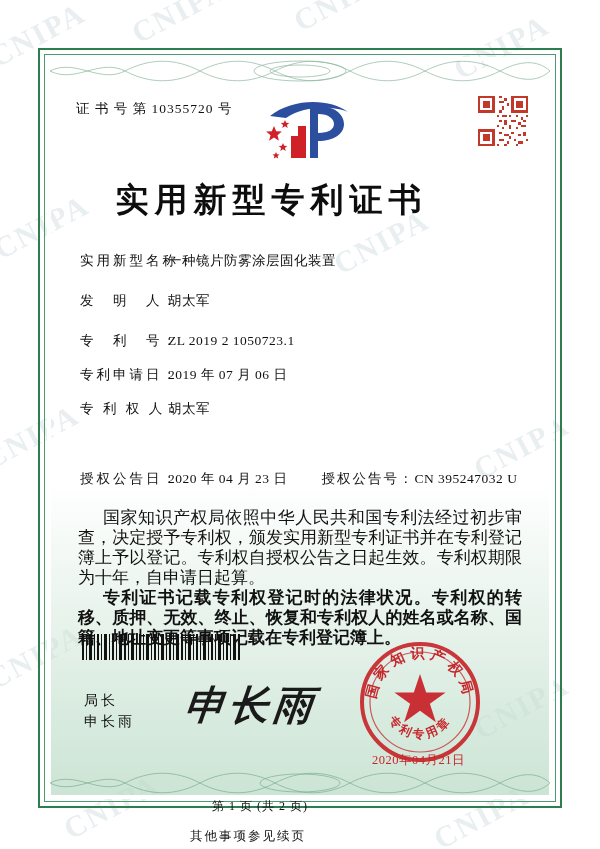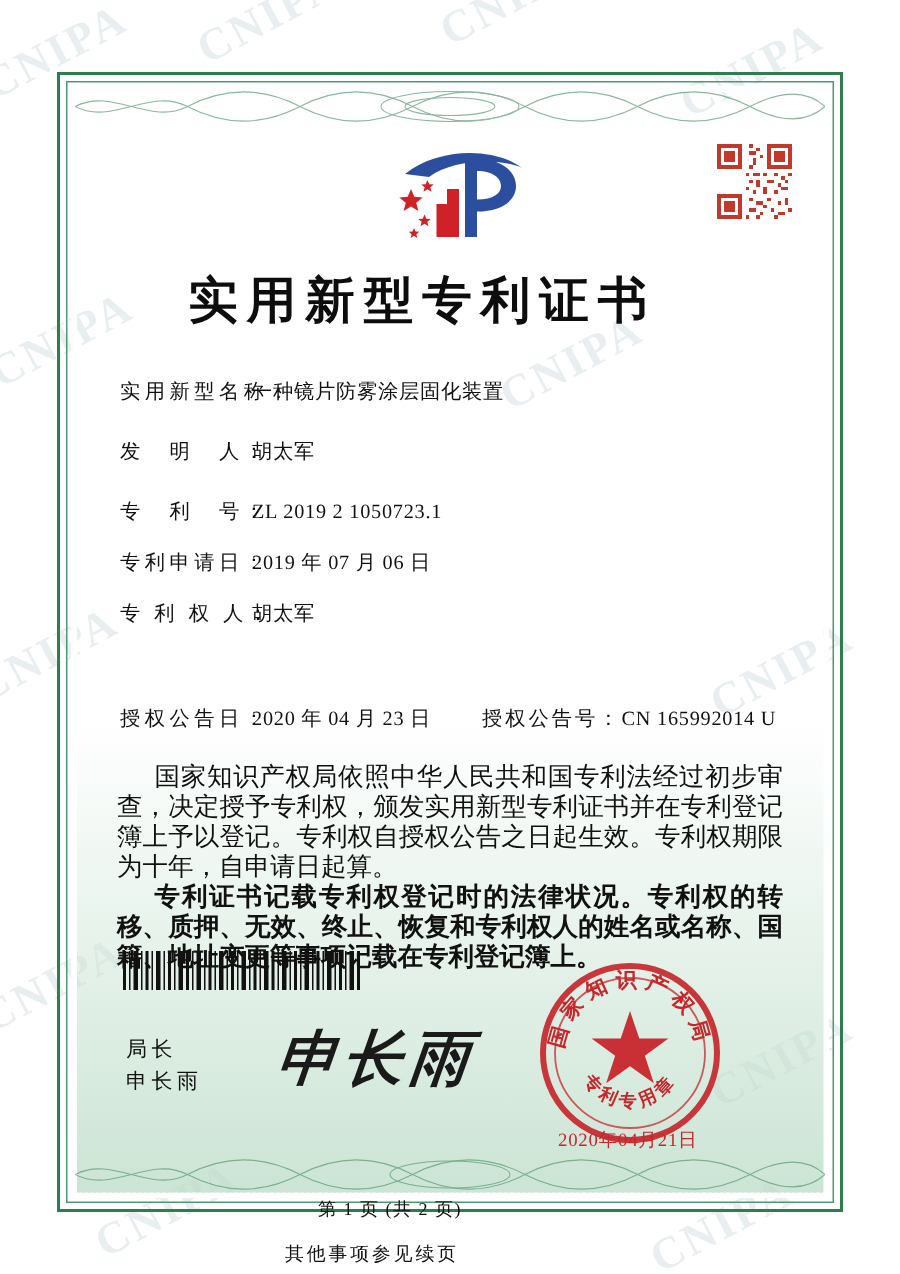--- a/index.html
+++ b/index.html
@@ -121,21 +121,21 @@
     position: absolute;
     left: 258px;
     top: 96px;
     width: 96px;
     height: 70px;
   }
 
   
   .title {
     position: absolute;
-    left: 10px;
+    left: 0;
     top: 178px;
     width: 543px;
     text-align: center;
     font-family: "Liberation Serif", serif;
     font-weight: bold;
     font-size: 33px;
     letter-spacing: 6px;
     color: #0d0d0d;
   }
 
@@ -284,20 +284,21 @@
   </svg>
 
   <svg class="orn-bottom" viewBox="0 0 500 26" preserveAspectRatio="none">
     <g stroke="#2e7d4f" stroke-width="0.7" fill="none" opacity="0.8">
       <path d="M0 13 C 25 0, 50 26, 75 13 S 125 0, 150 13 S 200 26, 225 13 S 275 0, 300 13 S 350 26, 375 13 S 425 0, 450 13 S 490 22, 500 13"></path>
       <path d="M0 13 C 25 26, 50 0, 75 13 S 125 26, 150 13 S 200 0, 225 13 S 275 26, 300 13 S 350 0, 375 13 S 425 26, 450 13 S 490 4, 500 13"></path>
       <ellipse cx="250" cy="13" rx="40" ry="9"></ellipse>
     </g>
   </svg>
 
+  <div class="cert-no">证 书 号 第 10355720 号</div>
 
   <svg class="qr" viewBox="0 0 21 21" shape-rendering="crispEdges">
     <rect width="21" height="21" fill="#ffffff"></rect>
     <g fill="#c0392b">
       <rect x="0" y="0" width="7" height="7"></rect>
         <rect x="1" y="1" width="5" height="5" fill="#fff"></rect>
         <rect x="2" y="2" width="3" height="3"></rect>
       <rect x="14" y="0" width="7" height="7"></rect>
         <rect x="15" y="1" width="5" height="5" fill="#fff"></rect>
         <rect x="16" y="2" width="3" height="3"></rect>
@@ -369,21 +370,21 @@
     <span class="lbl">专　利　号：</span><span class="val">ZL 2019 2 1050723.1</span>
   </div>
   <div class="field" style="top:366px;">
     <span class="lbl">专利申请日：</span><span class="val">2019 年 07 月 06 日</span>
   </div>
   <div class="field" style="top:400px;">
     <span class="lbl">专 利 权 人：</span><span class="val">胡太军</span>
   </div>
 
   <div class="field" style="top:470px;">
-    <span class="lbl">授权公告日：</span><span class="val">2020 年 04 月 23 日</span><span style="display:inline-block;width:34px;"></span><span class="lbl2">授权公告号：</span><span class="val">CN 165992014 U</span>
+    <span class="lbl">授权公告日：</span><span class="val">2020 年 04 月 23 日</span><span style="display:inline-block;width:34px;"></span><span class="lbl2">授权公告号：</span><span class="val">CN 395247032 U</span>
   </div>
 
   <div class="para" style="top:508px;">国家知识产权局依照中华人民共和国专利法经过初步审查，决定授予专利权，颁发实用新型专利证书并在专利登记簿上予以登记。专利权自授权公告之日起生效。专利权期限为十年，自申请日起算。</div>
   <div class="para" style="top:588px;font-weight:bold;">专利证书记载专利权登记时的法律状况。专利权的转移、质押、无效、终止、恢复和专利权人的姓名或名称、国籍、地址变更等事项记载在专利登记簿上。</div>
 
   <svg class="barcode" viewBox="0 0 160 26" preserveAspectRatio="none">
     <g fill="#111">
       <rect x="0" y="0" width="2" height="26"></rect>
         <rect x="4" y="0" width="1" height="26"></rect>
         <rect x="7" y="0" width="3" height="26"></rect>

